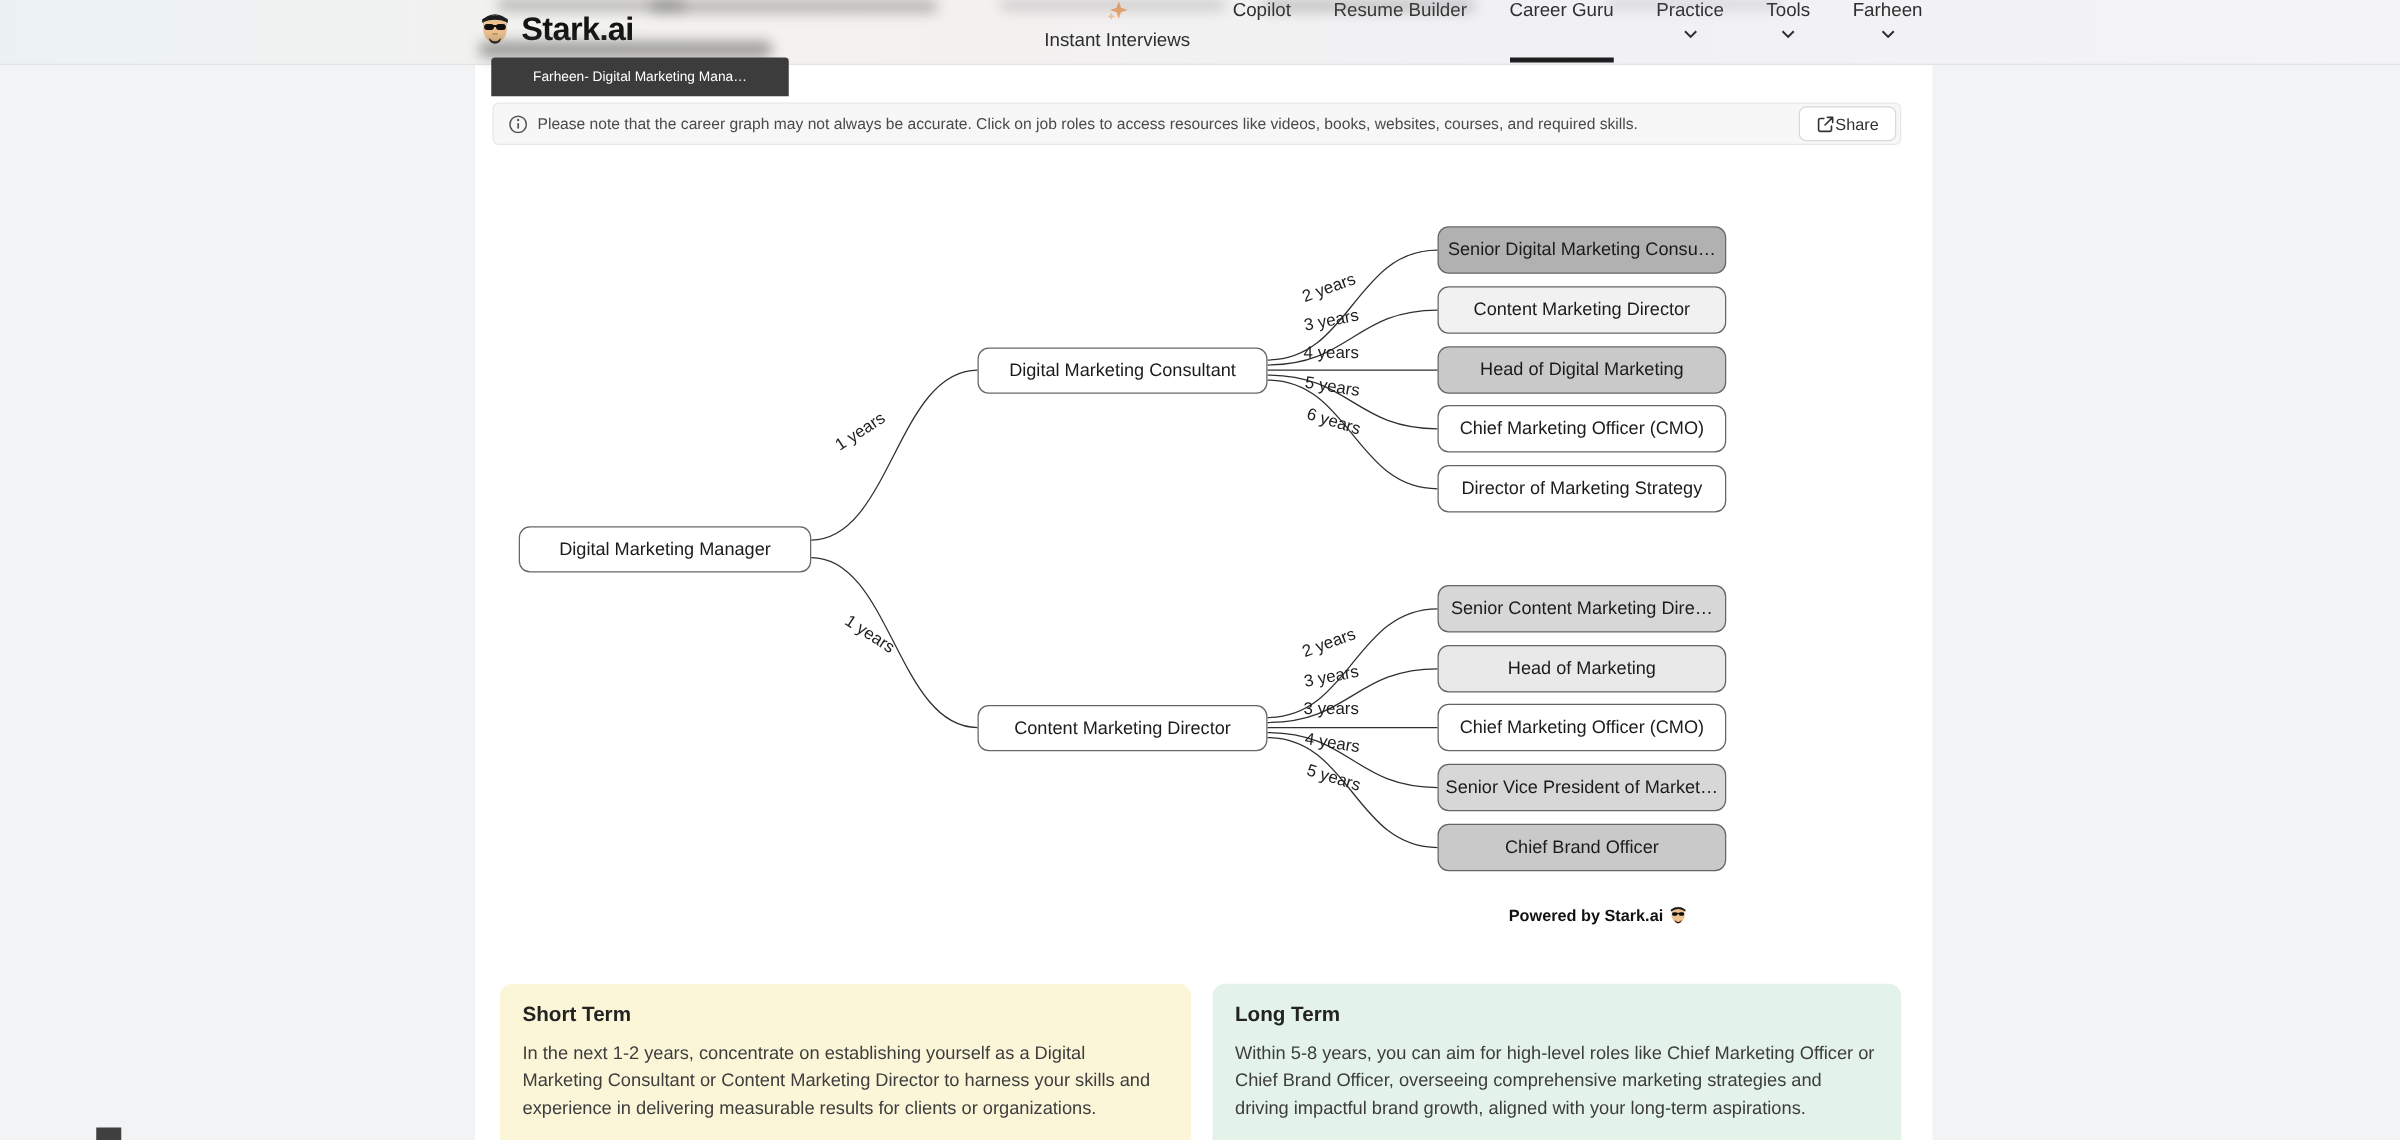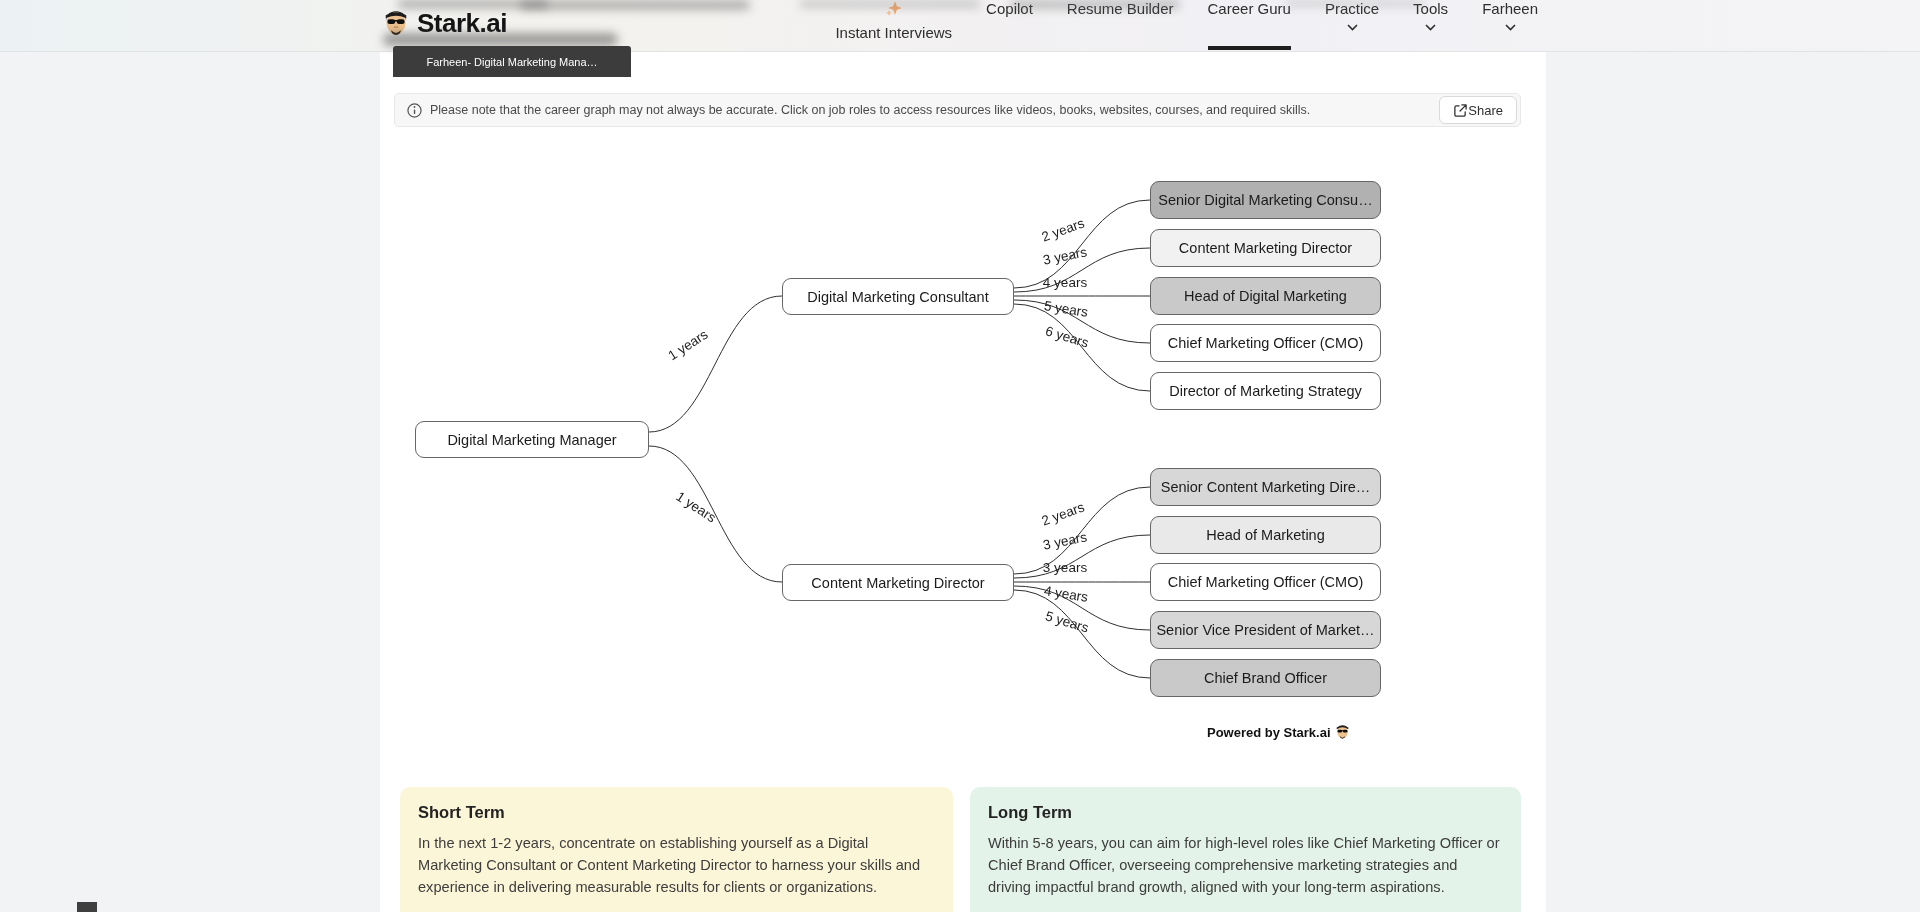--- a/index.html
+++ b/index.html
@@ -20,21 +20,21 @@
   .smudge { position:absolute; filter:blur(5px); border-radius:8px; z-index:6; pointer-events:none; }
 
   
   .doc-tab { position:absolute; left:393px; top:46px; width:238px; height:31px; z-index:7;
     color:#fff; font-size:11px; display:flex; align-items:center; justify-content:center;
     border-radius:3px 3px 0 0; white-space:nowrap; overflow:hidden; }
 
   
   .content { position:absolute; left:380px; top:52px; width:1166px; height:860px; background:#ffffff; }
 
-  .notice { position:absolute; left:14px; top:41px; width:1127px; height:34px;
+  .notice { position:absolute; left:14px; top:30px; width:1127px; height:34px;
     background:#f7f7f8; border:1px solid #e8e8e8; border-radius:5px;
     display:flex; align-items:center; padding:0 3px 0 12px; gap:8px; }
   .notice-text { flex:1; font-size:12.5px; color:#4a4a4a; }
   .share-btn { display:flex; align-items:center; gap:0; height:28px; padding:0 13px;
     background:#ffffff; border:1px solid #d9d9d9; border-radius:6px;
     font-size:13px; color:#2f2f2f; font-weight:500; cursor:pointer; }
 
   
   .graph { position:absolute; left:0; top:0; width:1166px; height:730px; }
   .edges { position:absolute; left:0; top:0; }

